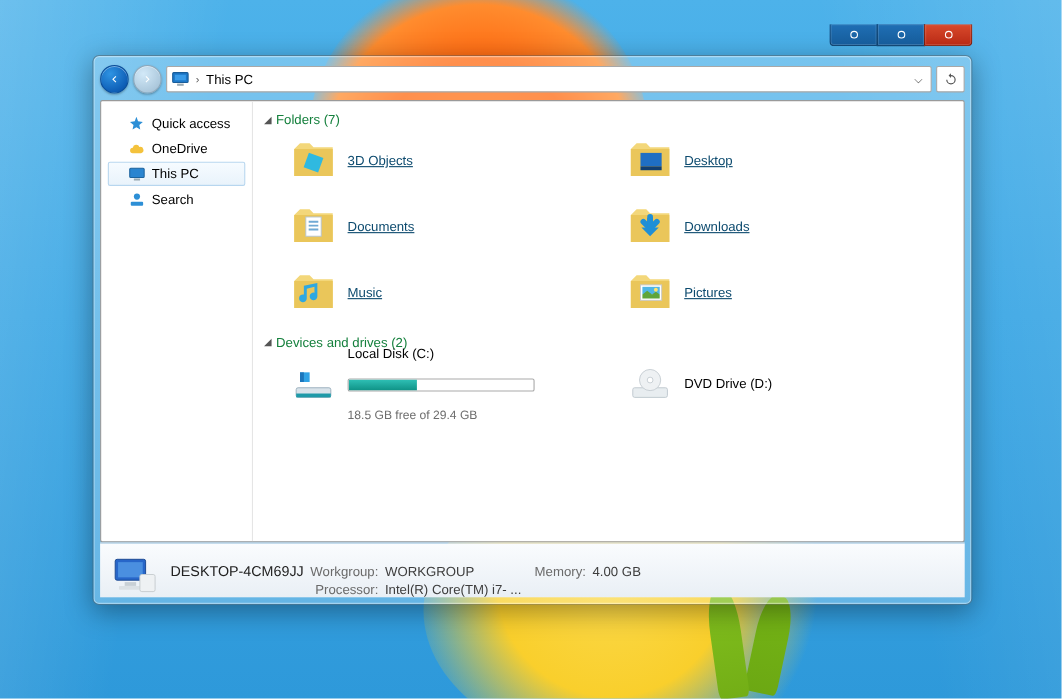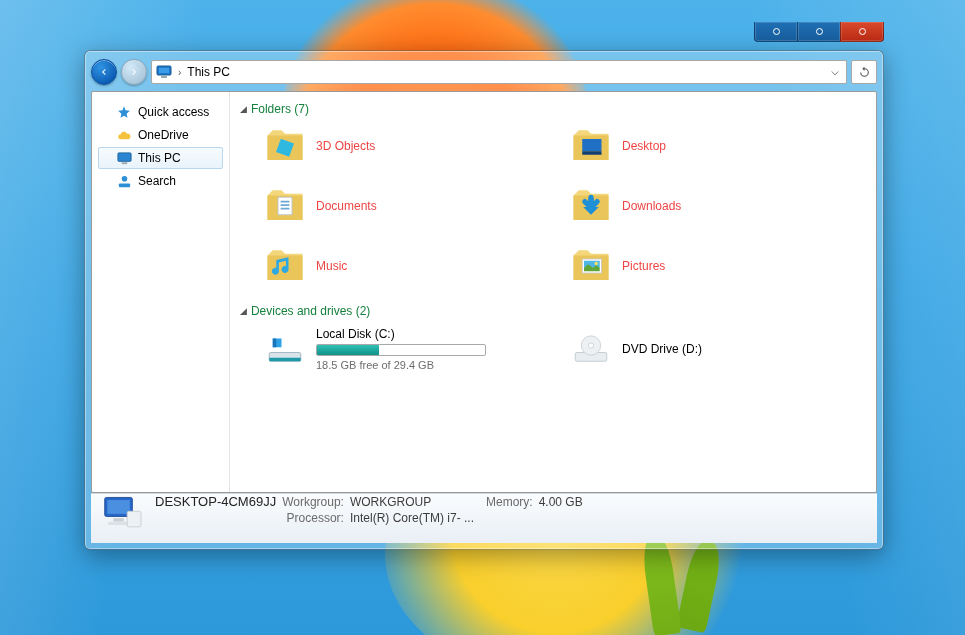--- a/index.html
+++ b/index.html
@@ -131,36 +131,36 @@
 .section-header .tri{font-size:9px;color:#555;}
 .section-header .label{color:#15803d; font-size:12px;}
 .folders-grid{
   display:grid; grid-template-columns: 1fr 1fr; column-gap:10px; row-gap:12px;
   padding-left:24px;
 }
 .folder-item{
   display:flex; align-items:center; gap:10px; height:48px; cursor:default;
 }
 .folder-icon{width:42px;height:42px;display:flex;align-items:center;justify-content:center;}
-.folder-label{color:#ef4444;}
+.folder-label{color:#0c4a6e;text-decoration:underline;}
 
 .drives-grid{
   display:grid; grid-template-columns:1fr 1fr; column-gap:10px; padding-left:24px; margin-top:6px;
 }
 .drive-item{display:flex;align-items:center;gap:10px;height:50px;cursor:default;}
 .drive-icon{width:42px;height:42px;display:flex;align-items:center;justify-content:center;}
-.drive-info{display:flex;flex-direction:column;gap:3px;}
+.drive-info{display:flex;flex-direction:column;gap:16px;}
 .drive-bar{width:170px;height:12px;border:1px solid #a9a9a9;background:#fff;border-radius:2px;overflow:hidden;}
 .drive-bar-fill{height:100%;background:linear-gradient(180deg,#2fc0b5,#0f9286);}
 .drive-sub{color:#6d6d6d;font-size:11px;}
 
 .statusbar{
   height:50px;background:linear-gradient(180deg,#fafcfe,#e9eff5);
   border-top:1px solid #cfd8e0;
-  display:flex;align-items:flex-start;gap:12px;padding:0 10px;
+  display:flex;align-items:flex-end;gap:12px;padding:0 10px;
 }
 .statusbar .pc-icon{width:42px;height:38px;}
 .stat-cols{display:grid;grid-template-columns:auto auto auto auto auto auto;column-gap:6px;row-gap:2px;align-items:baseline;}
 .stat-cols .k{color:#6a6a6a;text-align:right;}
 .stat-cols .v{color:#3d3d3d;}
 .stat-cols .name{font-size:13px;color:#222;}
 
 
 .folder-svg{width:42px;height:42px;}
 </style>

